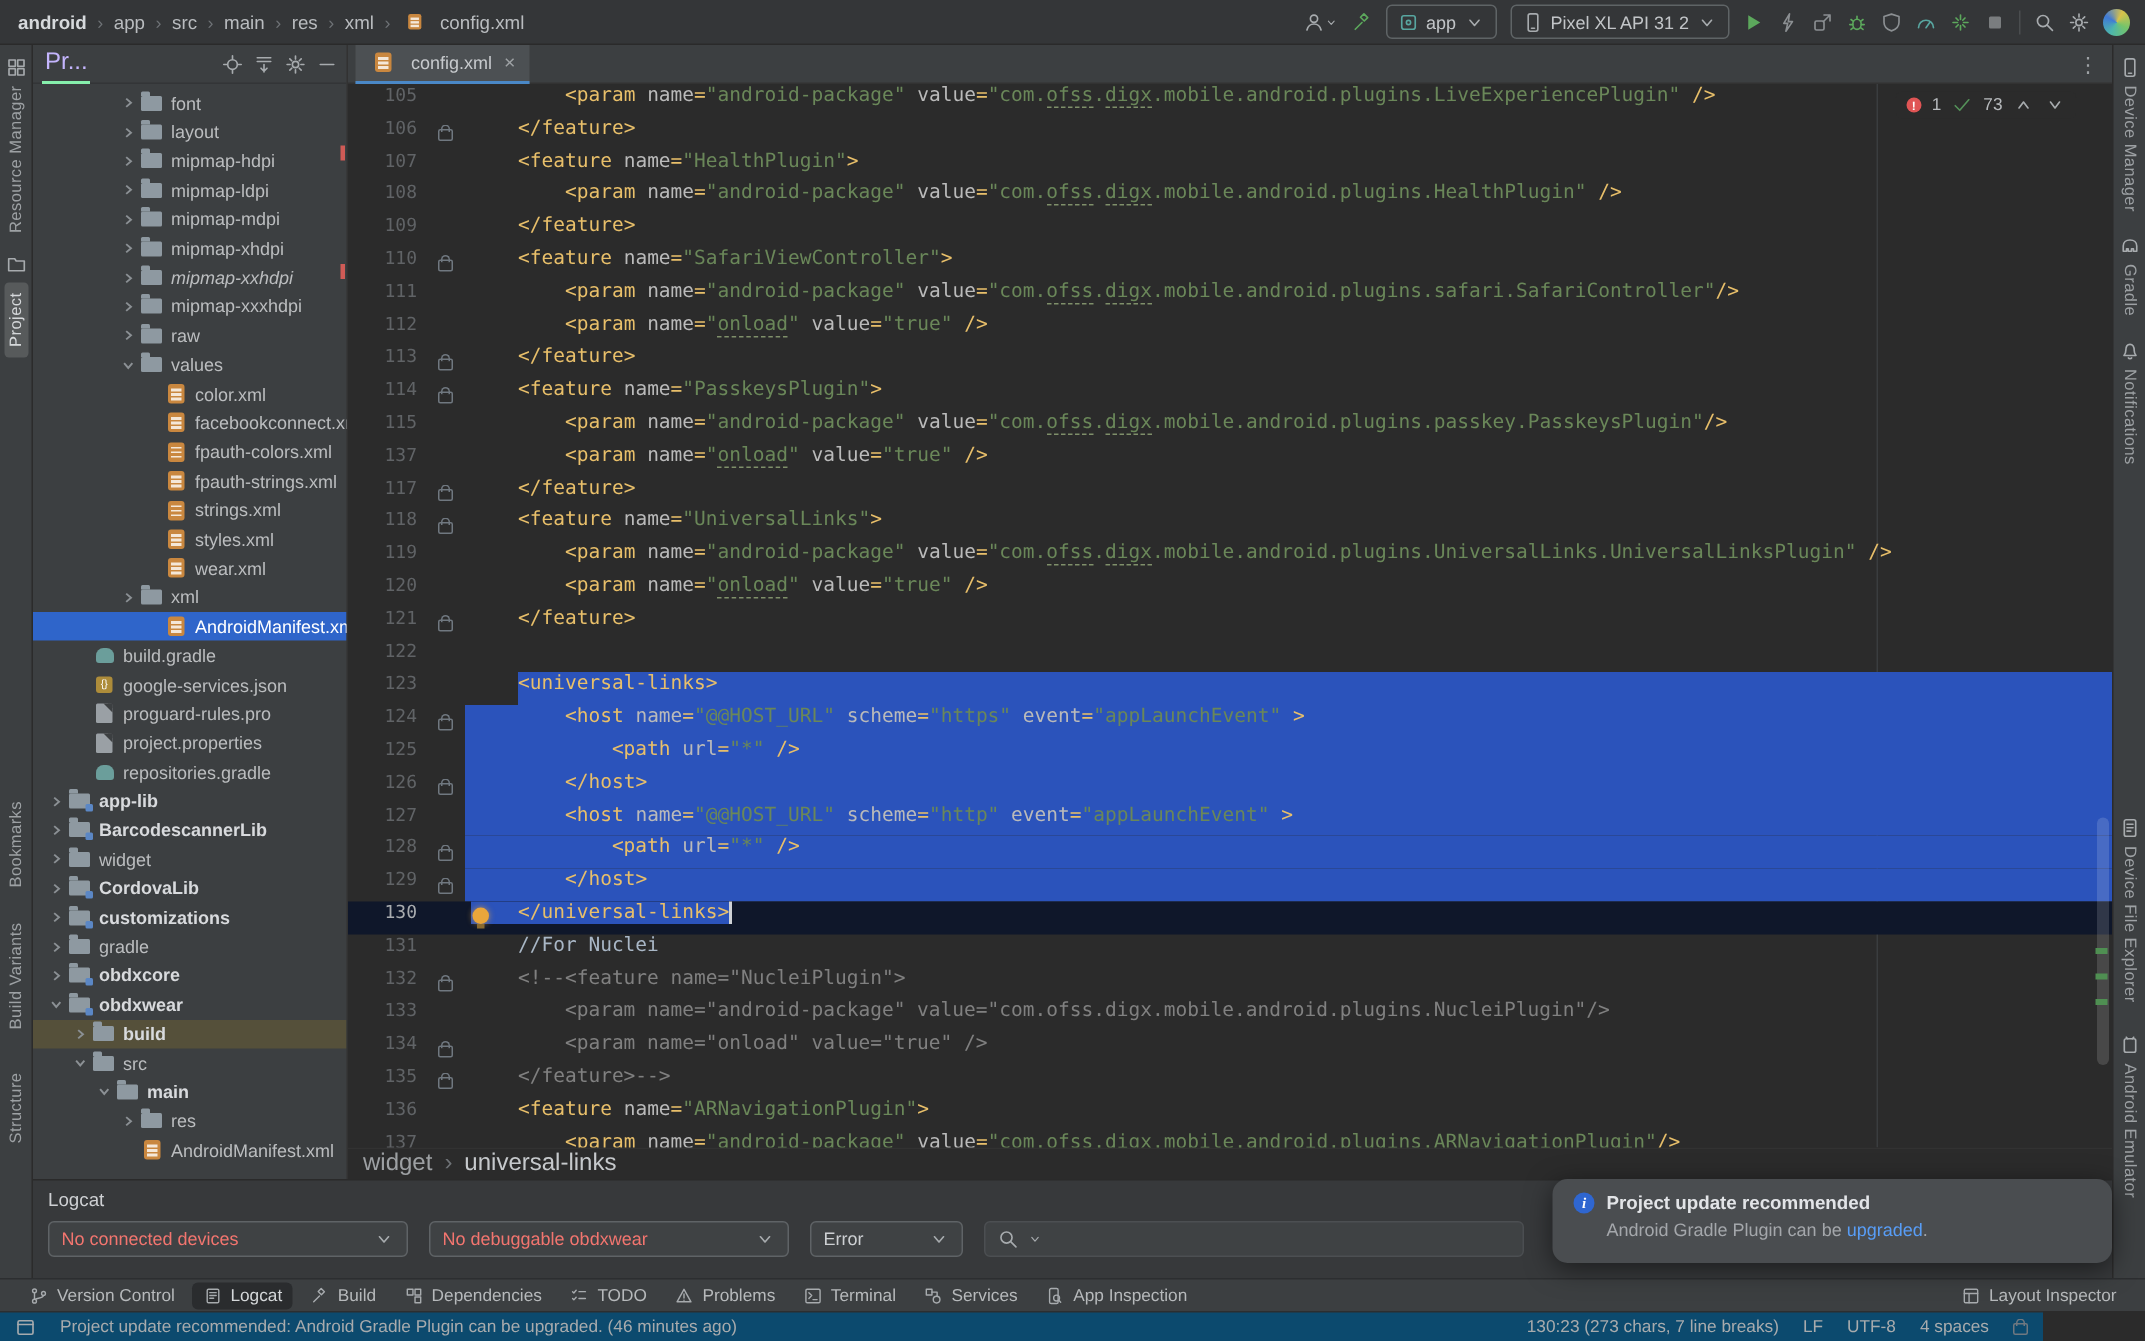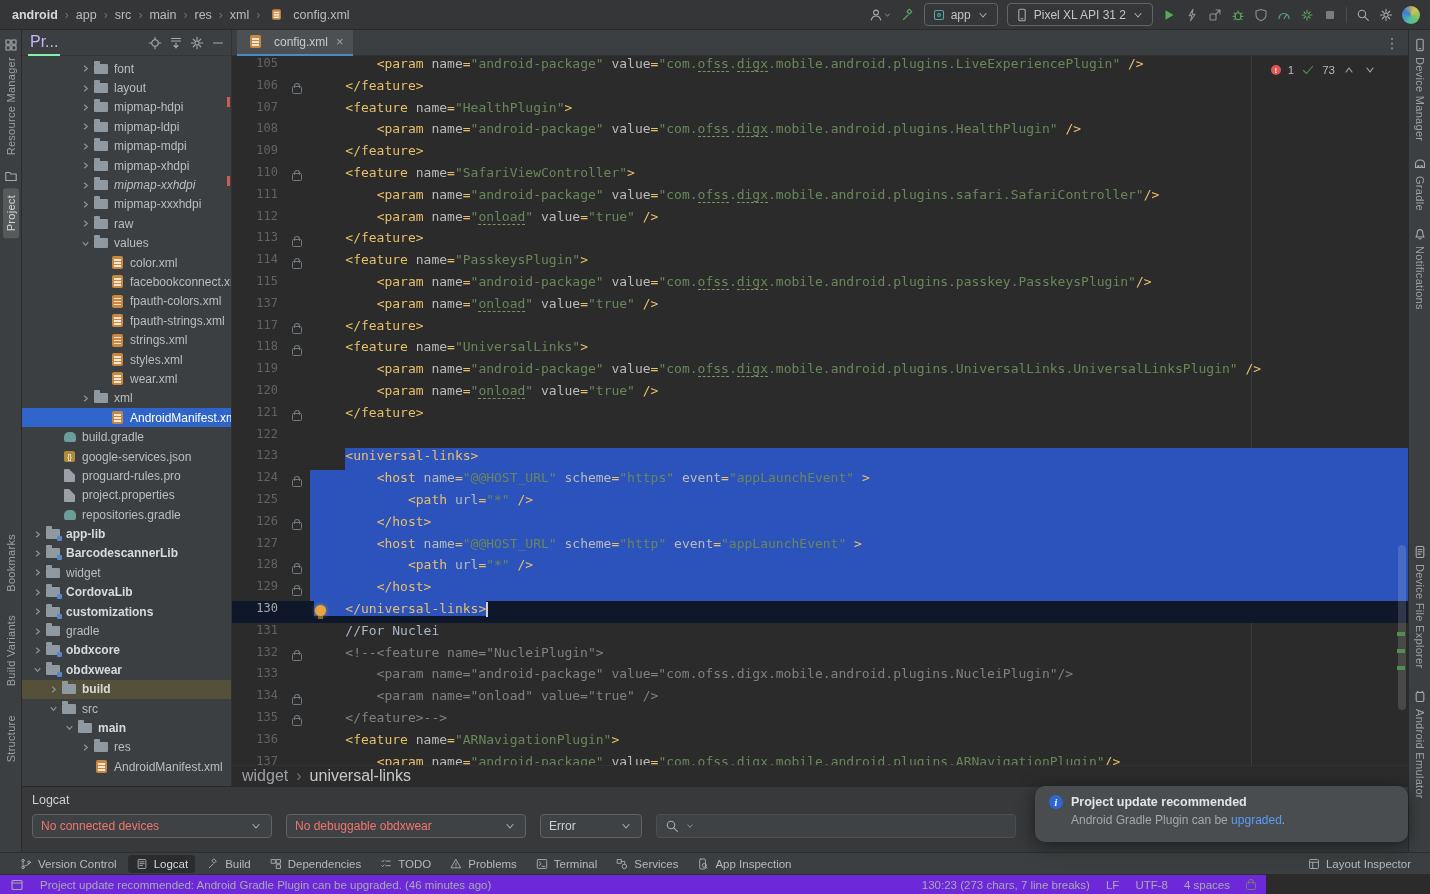--- a/index.html
+++ b/index.html
@@ -113,21 +113,21 @@
 
   
   #toolrow{position:absolute;left:0;top:852px;width:1430px;height:22px;background:#3c3f41;border-top:1px solid #2c2e30;
      display:flex;align-items:center;box-sizing:border-box;padding:0 12px;gap:4px;font-size:11.5px;color:#b6b9bb;}
   .tbtn{display:flex;align-items:center;gap:5px;padding:2px 7px;border-radius:4px;white-space:nowrap;}
   .tbtn.active{background:#2a2c2e;color:#d4d7d9;}
   .tbtn .icon svg{width:12px;height:12px;}
   #toolrow .spacer{flex:1;}
 
   
-  #statusline{position:absolute;left:0;top:874px;width:1266px;height:20px;background:#6d28d9;border-top:1px solid #2c2e30;
+  #statusline{position:absolute;left:0;top:874px;width:1362px;height:20px;background:#0c4a6e;border-top:1px solid #2c2e30;
      display:flex;align-items:center;box-sizing:border-box;padding:0 10px;font-size:11.5px;color:#a8abad;gap:16px;}
   #status-msg{flex:1;white-space:nowrap;overflow:hidden;}
   #statusline .sright{display:flex;align-items:center;gap:16px;}
 </style>
 </head>
 <body>
 
 <div id="app">
 
   <div id="topbar">

